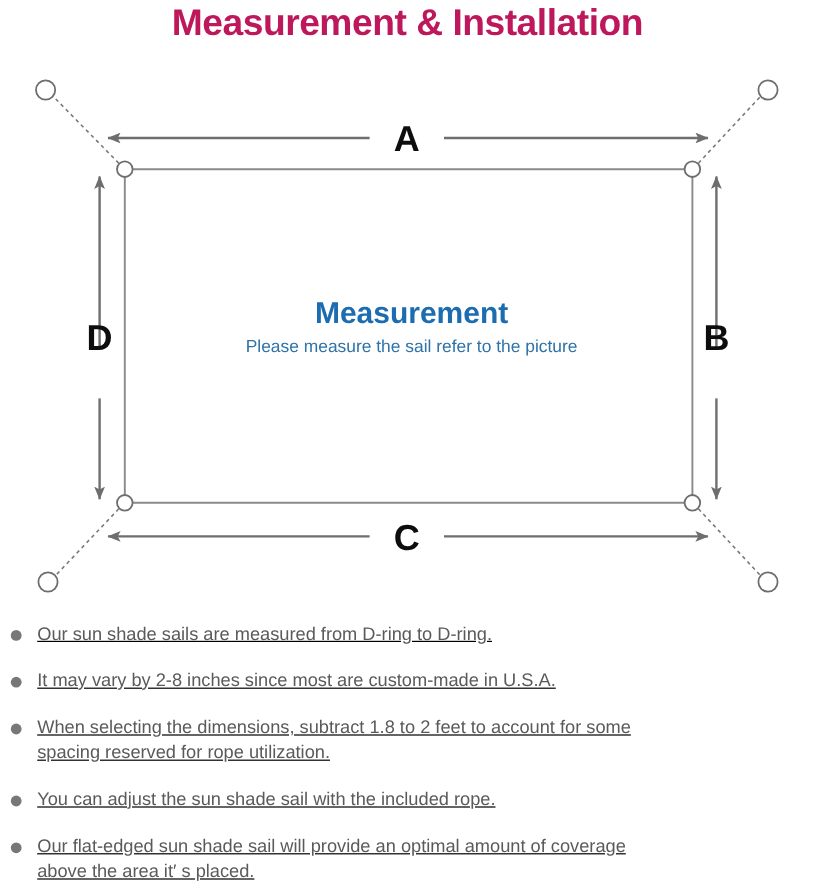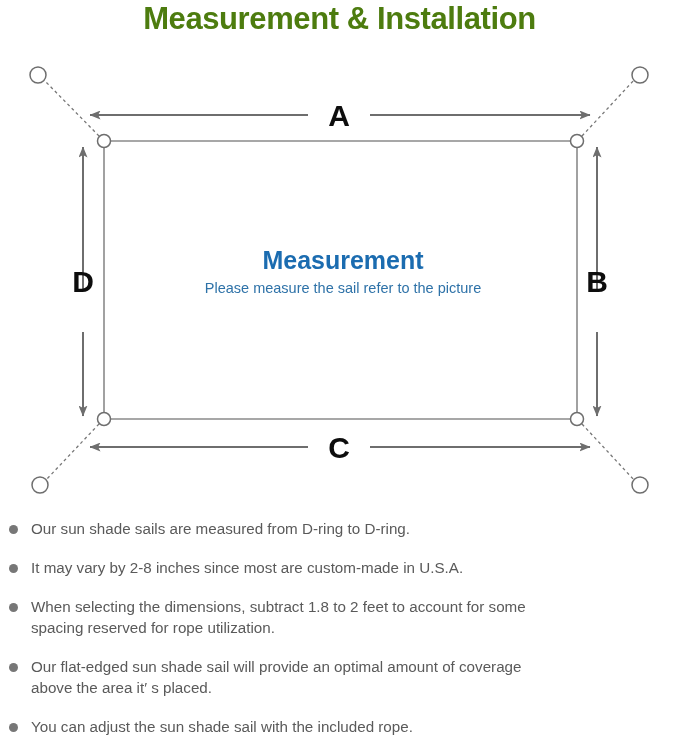--- a/index.html
+++ b/index.html
@@ -20,21 +20,21 @@
   
   .page-title {
     position: absolute;
     top: 0px;
     left: 0;
     width: 679px;
     text-align: center;
     font-family: "Liberation Sans", sans-serif;
     font-size: 31px;
     font-weight: bold;
-    color: #4d7c0f;
+    color: #be185d;
     letter-spacing: -0.4px;
     line-height: 38px;
   }
 
   
   .diagram-wrap {
     position: absolute;
     top: 50px;
     left: 0;
     width: 679px;
@@ -65,20 +65,21 @@
     font-size: 14.5px;
     fill: #2e72a8;
   }
 
   
   .notes {
     position: absolute;
     left: 0;
     top: 518px;
     width: 581px;
+    text-decoration: underline;
   }
   .note-item {
     position: relative;
     padding-left: 31px;
     margin: 0 18px 0 0;
     color: #5a5a5a;
     font-family: "Liberation Sans", sans-serif;
     font-size: 15.2px;
     line-height: 21px;
     margin-bottom: 18px;
@@ -167,19 +168,19 @@
   <div class="note-item">
     <span class="note-bullet"></span>
     <span class="note-text">It may vary by 2-8 inches since most are custom-made in U.S.A.</span>
   </div>
   <div class="note-item">
     <span class="note-bullet"></span>
     <span class="note-text">When selecting the dimensions, subtract 1.8 to 2 feet to account for some spacing reserved for rope utilization.</span>
   </div>
   <div class="note-item">
     <span class="note-bullet"></span>
-    <span class="note-text">Our flat-edged sun shade sail will provide an optimal amount of coverage above the area it′ s placed.</span>
+    <span class="note-text">You can adjust the sun shade sail with the included rope.</span>
   </div>
   <div class="note-item">
     <span class="note-bullet"></span>
-    <span class="note-text">You can adjust the sun shade sail with the included rope.</span>
+    <span class="note-text">Our flat-edged sun shade sail will provide an optimal amount of coverage above the area it′ s placed.</span>
   </div>
 </div>
 
 </body></html>

